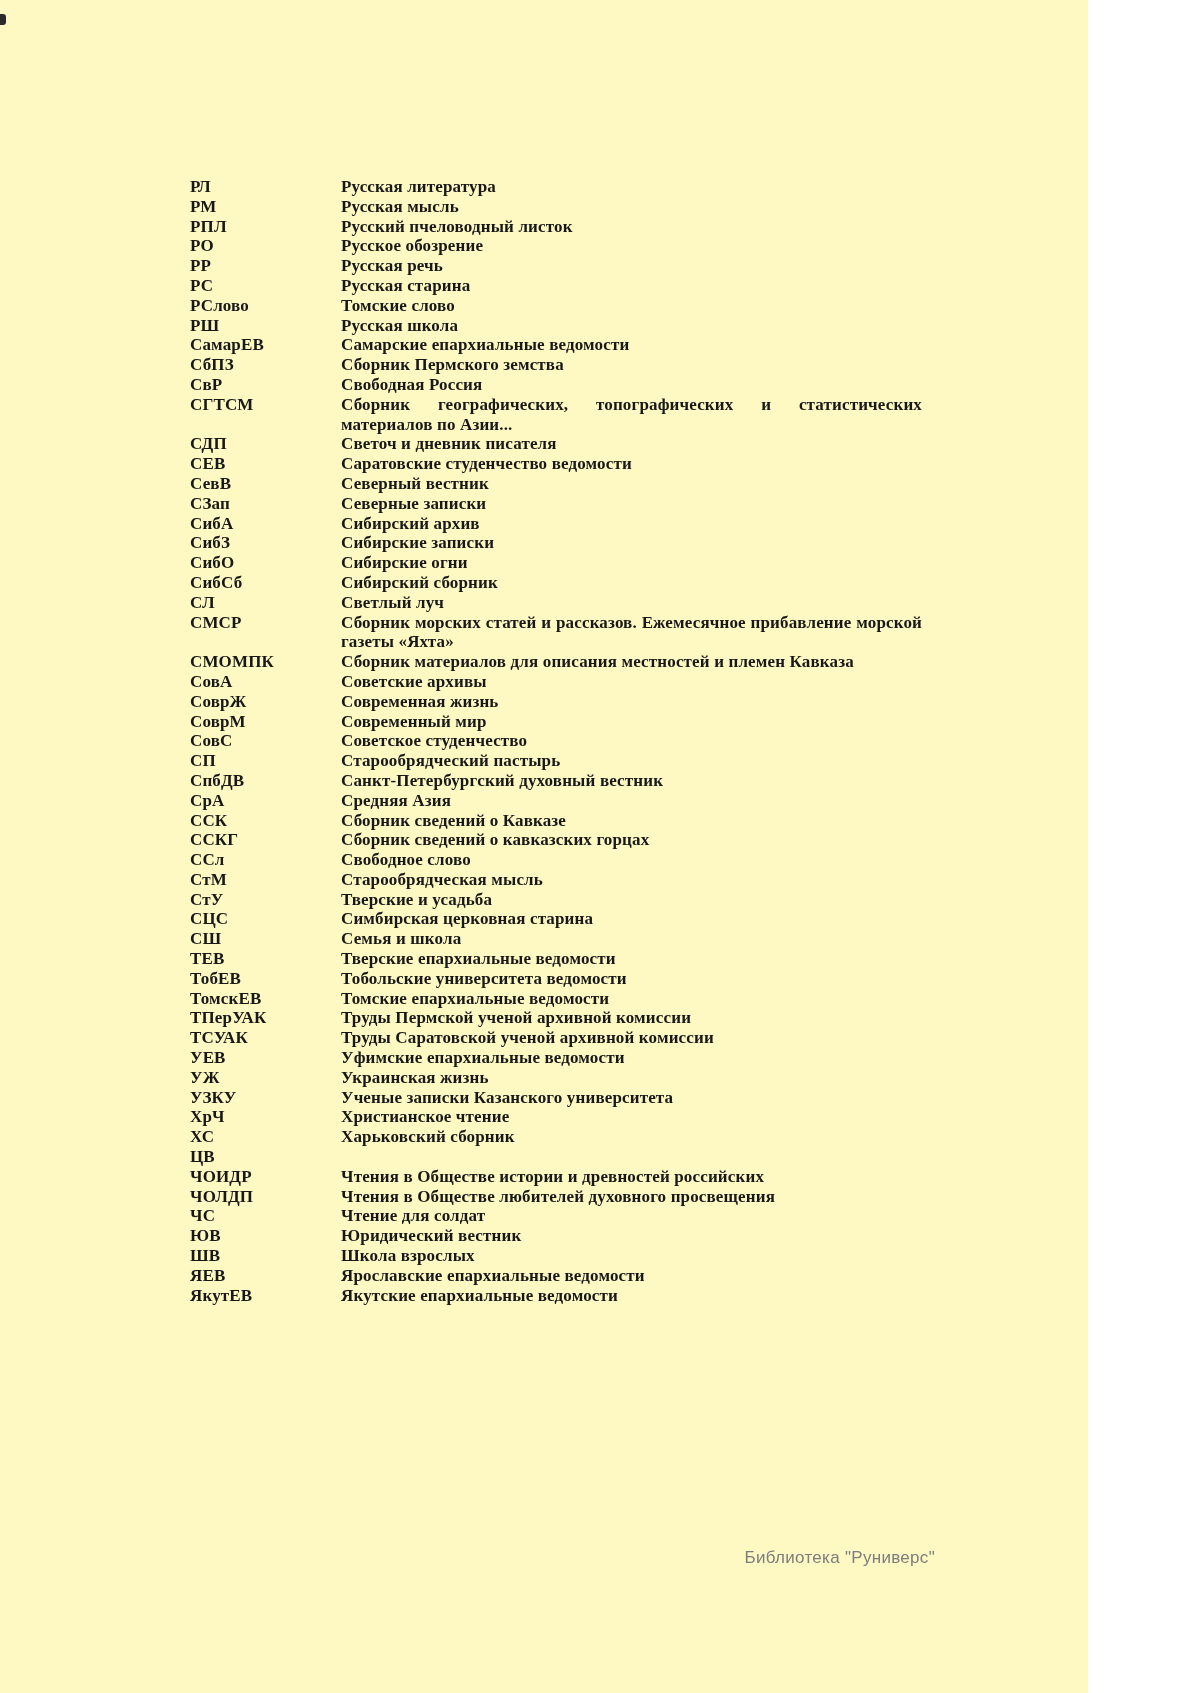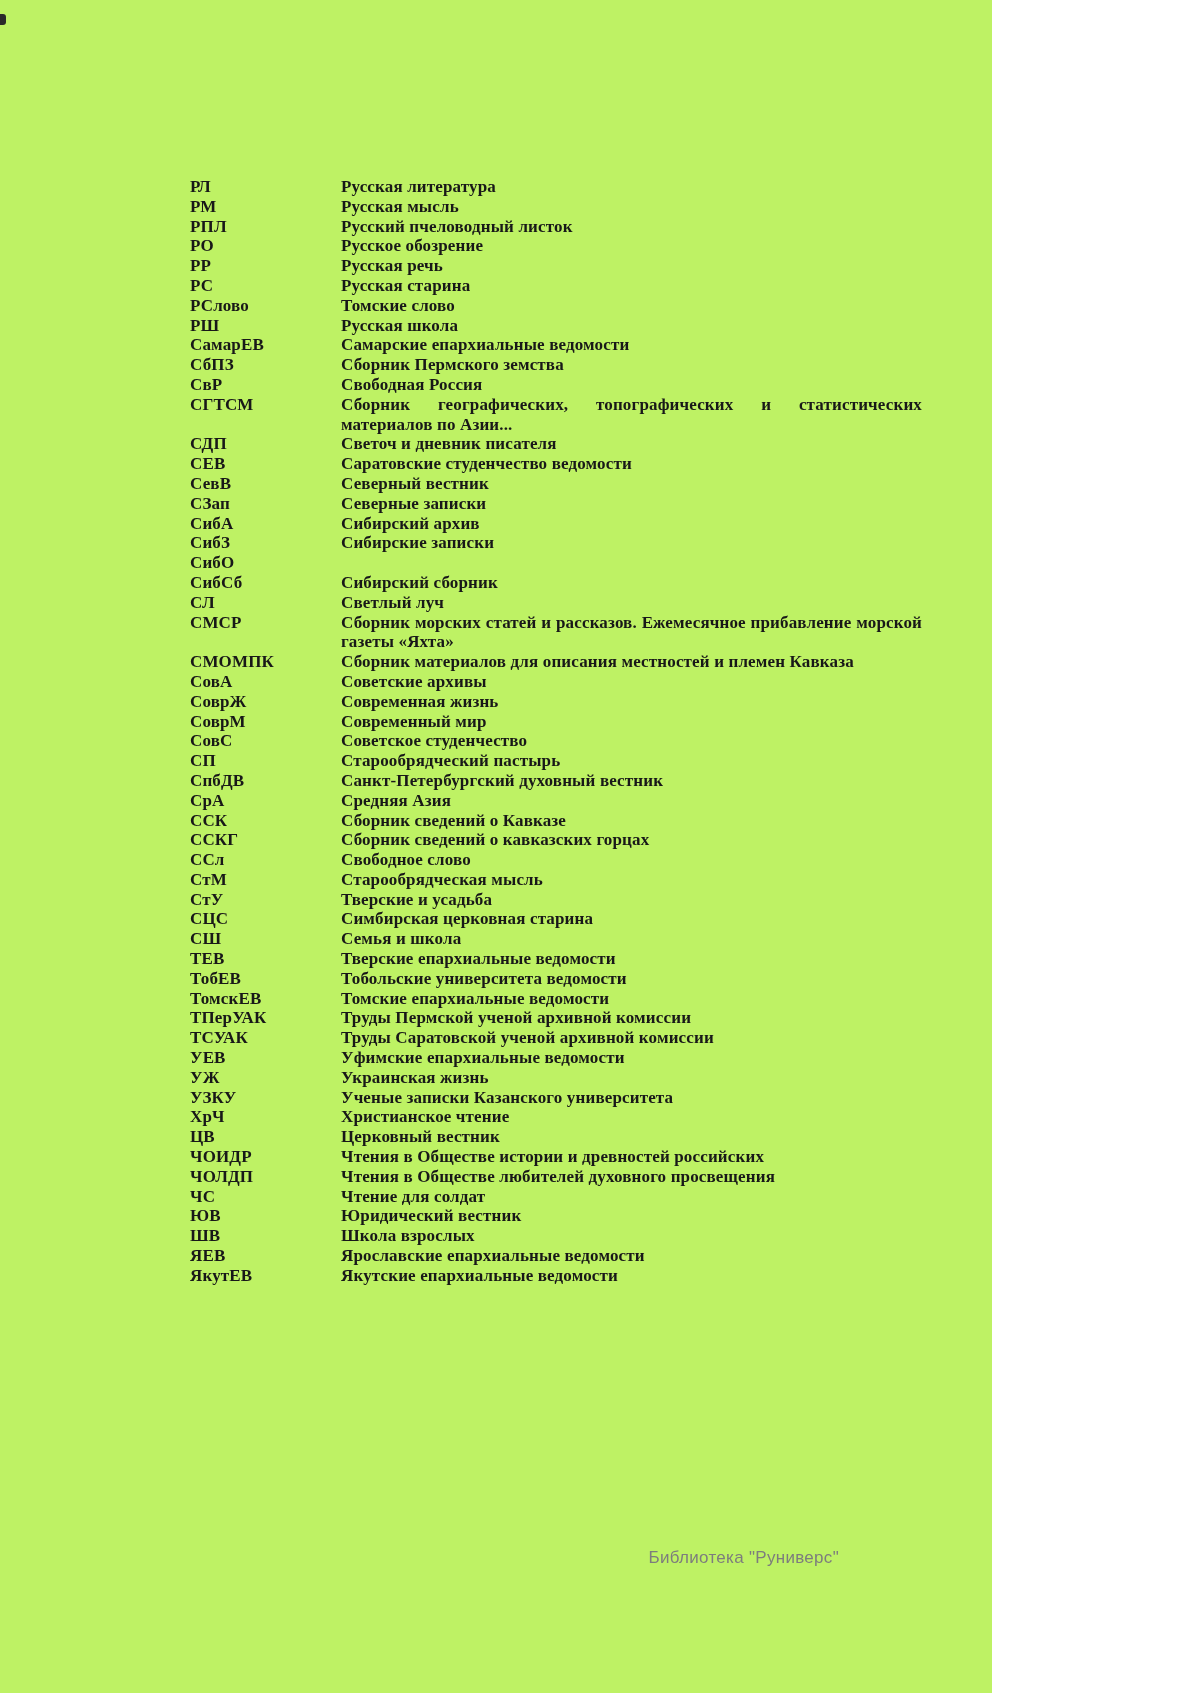--- a/index.html
+++ b/index.html
@@ -1,20 +1,20 @@
 <!DOCTYPE html>
 <html><head>
 <meta charset="utf-8">
 <style>
   html, body { margin: 0; padding: 0; }
   .page {
     position: relative;
-    width: 992px;
+    width: 1088px;
     height: 1693px;
-    background: #bef264;
+    background: #fef9c3;
     overflow: hidden;
     font-family: "Liberation Serif", serif;
   }
   .scan-artifact {
     position: absolute;
     left: 0; top: 14px;
     width: 6px; height: 11px;
     background: #2a2a2a;
     border-radius: 0 3px 3px 0;
   }
@@ -141,20 +141,21 @@
     <div class="desc">Сибирский архив</div>
   </div>
 
   <div class="row">
     <div class="abbr">СибЗ</div>
     <div class="desc">Сибирские записки</div>
   </div>
 
   <div class="row">
     <div class="abbr">СибО</div>
+    <div class="desc">Сибирские огни</div>
   </div>
 
   <div class="row">
     <div class="abbr">СибСб</div>
     <div class="desc">Сибирский сборник</div>
   </div>
 
   <div class="row">
     <div class="abbr">СЛ</div>
     <div class="desc">Светлый луч</div>
@@ -280,24 +281,27 @@
   <div class="row">
     <div class="abbr">УЗКУ</div>
     <div class="desc">Ученые записки Казанского университета</div>
   </div>
 
   <div class="row">
     <div class="abbr">ХрЧ</div>
     <div class="desc">Христианское чтение</div>
   </div>
 
+  <div class="row">
+    <div class="abbr">ХС</div>
+    <div class="desc">Харьковский сборник</div>
+  </div>
 
   <div class="row">
     <div class="abbr">ЦВ</div>
-    <div class="desc">Церковный вестник</div>
   </div>
 
   <div class="row">
     <div class="abbr">ЧОИДР</div>
     <div class="desc">Чтения в Обществе истории и древностей российских</div>
   </div>
 
   <div class="row">
     <div class="abbr">ЧОЛДП</div>
     <div class="desc">Чтения в Обществе любителей духовного просвещения</div>

